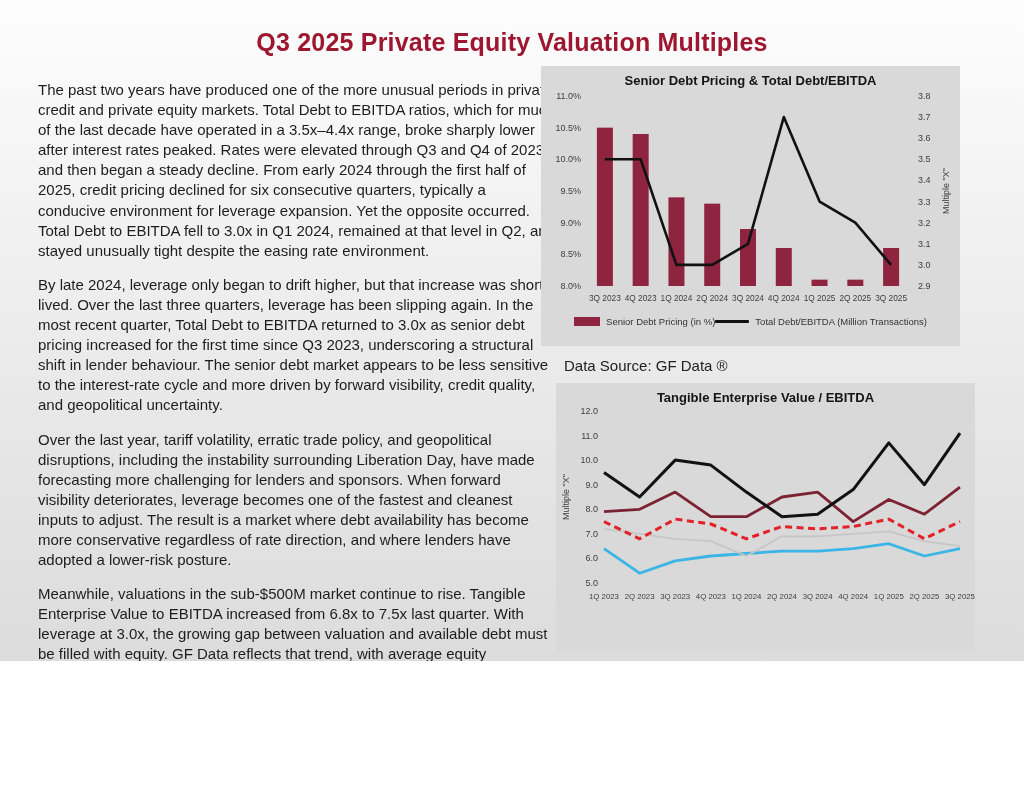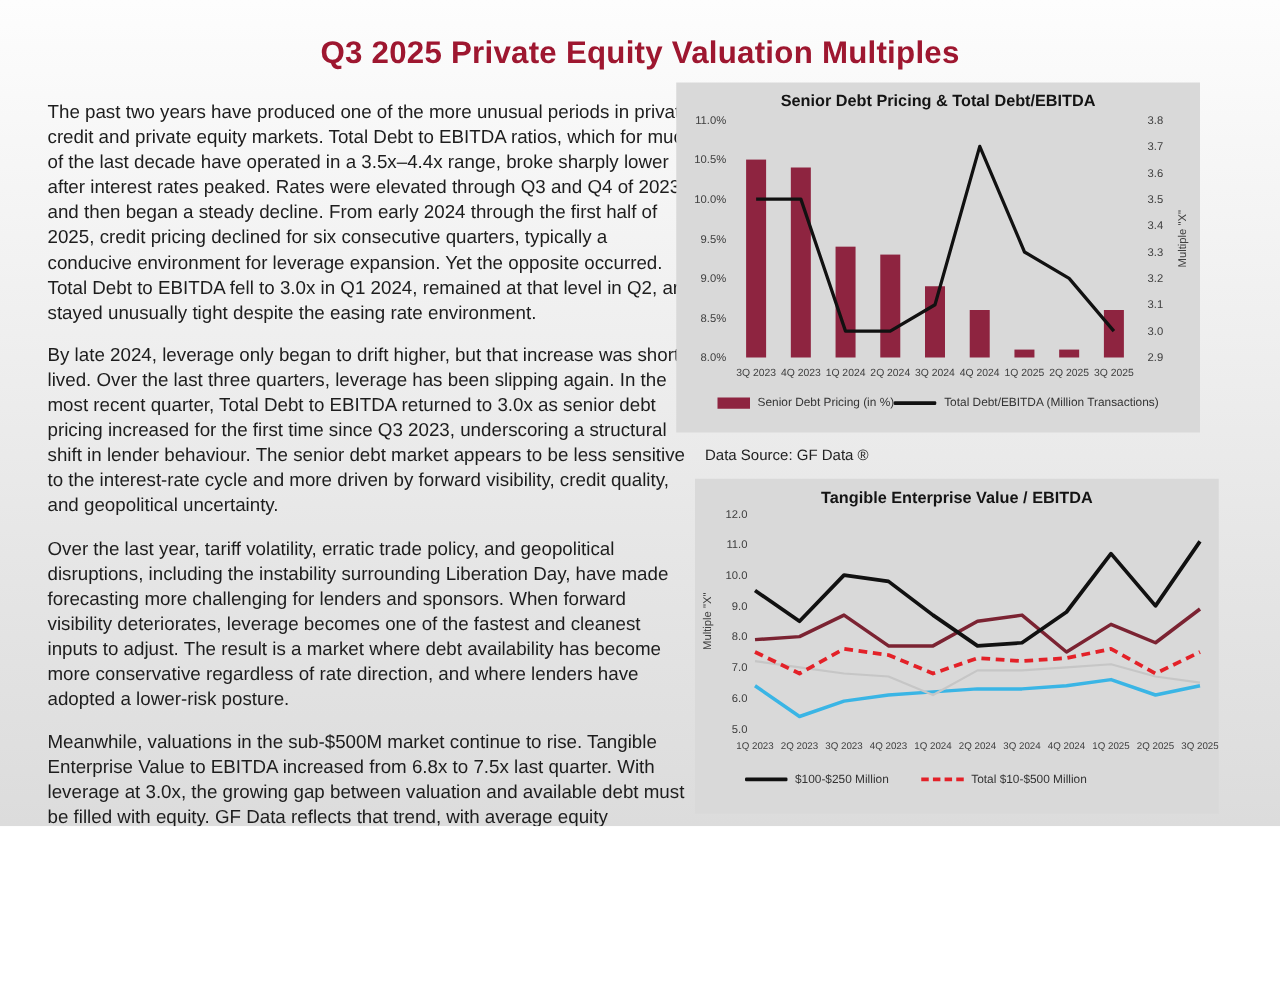--- a/index.html
+++ b/index.html
@@ -19,21 +19,21 @@
   .legend-row{display:flex;align-items:center;justify-content:center;
         font-size:9.5px;color:#333;margin-top:2px;}
   .legend-rows{margin:0 0 0 40px;font-size:9.5px;color:#333;}
   .legend-rows .lrow{display:flex;align-items:center;margin-top:4px;}
   .legend-item{display:flex;align-items:center;gap:6px;}
   .legend-rows .legend-item{margin-right:26px;}
   .swatch-bar{width:26px;height:9px;}
   .swatch-line{width:34px;height:3px;border-radius:1px;}
   .swatch-line.thin{height:2px;}
   .swatch-dash{width:34px;height:0;border-top:3.5px dashed #E32128;}
-  .data-source{position:absolute;left:564px;font-size:12px;color:#222;}
+  .data-source{position:absolute;left:564px;font-size:15px;color:#222;}
   .ds-1{top:357px;}
   .ds-2{top:660px;}
   .trapezoid-wrap{position:absolute;left:0;top:692px;width:1024px;height:77px;}
   .logo-card{position:absolute;left:884px;top:694px;width:94px;height:74px;background:#5eead4;
         display:flex;flex-direction:row;align-items:flex-end;justify-content:center;}
   .logo-name{font-family:"Liberation Serif",serif;font-size:14px;color:#2b2b2b;line-height:1;margin-top:2px;}
   .logo-tagline{margin-top:3px;border-top:1px solid #555;border-bottom:1px solid #555;
         padding:1px 1px;font-size:5px;color:#444;white-space:nowrap;letter-spacing:.2px;}
   svg text{font-family:"Liberation Sans",sans-serif;}
 </style>
@@ -139,30 +139,20 @@
           <text x="190.4" y="194" text-anchor="middle" font-size="7.8" fill="#404040">1Q 2024</text>
           <text x="226" y="194" text-anchor="middle" font-size="7.8" fill="#404040">2Q 2024</text>
           <text x="261.6" y="194" text-anchor="middle" font-size="7.8" fill="#404040">3Q 2024</text>
           <text x="297.2" y="194" text-anchor="middle" font-size="7.8" fill="#404040">4Q 2024</text>
           <text x="332.8" y="194" text-anchor="middle" font-size="7.8" fill="#404040">1Q 2025</text>
           <text x="368.4" y="194" text-anchor="middle" font-size="7.8" fill="#404040">2Q 2025</text>
           <text x="404" y="194" text-anchor="middle" font-size="7.8" fill="#404040">3Q 2025</text>
         </g>
       </svg>
     <div class="legend-rows">
-      <div class="lrow">
-        <div class="legend-item">
-          <span class="swatch-line" style="background: rgb(17, 17, 17);"></span>
-          <span>$100-$250 Million</span>
-        </div>
-        <div class="legend-item">
-          <span class="swatch-dash" style="border-top-color: rgb(227, 33, 40);"></span>
-          <span>Total $10-$500 Million</span>
-        </div>
-      </div>
     </div>
   </div>
   <div class="data-source ds-2">Data Source: GF Data ®</div>
 
   <div class="trapezoid-wrap">
     <svg width="1024" height="77" viewBox="0 0 1024 77">
       <polygon points="94,1 790,1 864,76 6,76" fill="#7D1B38" stroke="#6B6BAD" stroke-width="1.5"></polygon>
     </svg>
   </div>
 

